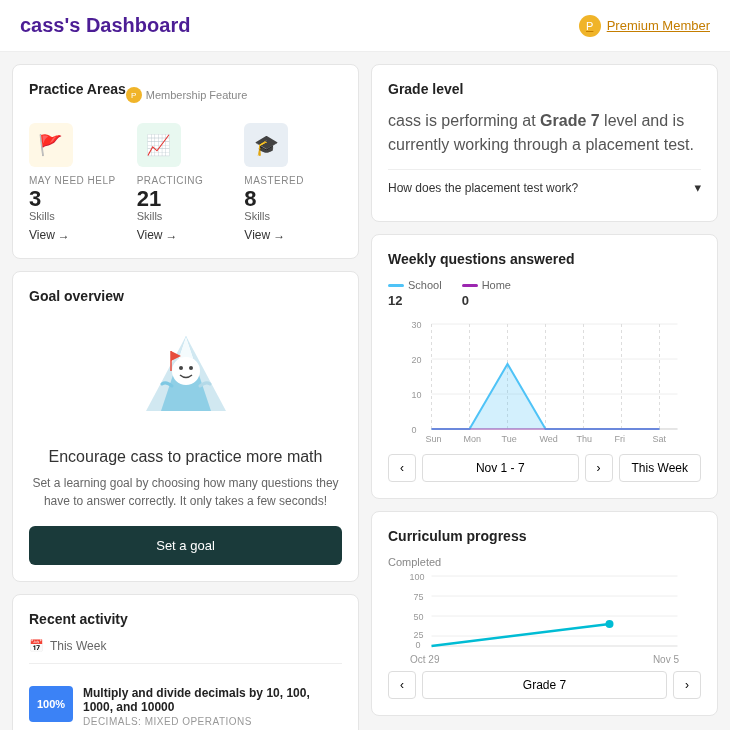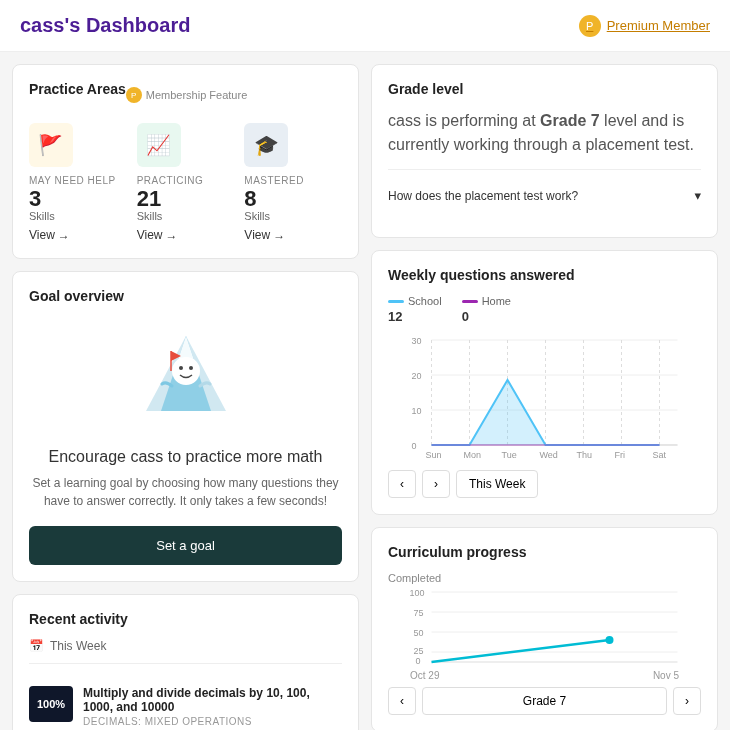--- a/index.html
+++ b/index.html
@@ -187,21 +187,21 @@
       min-width: 44px;
       height: 36px;
       border-radius: 4px;
       display: flex;
       align-items: center;
       justify-content: center;
       font-size: 11px;
       font-weight: 700;
       color: white;
     }
-    .score-green { background: #0f172a; }
+    .score-green { background: #3b82f6; }
     .activity-info {}
     .activity-name {
       font-size: 12px;
       font-weight: 600;
       color: #222;
       margin-bottom: 2px;
     }
     .activity-category {
       font-size: 10px;
       color: #999;
@@ -228,21 +228,21 @@
       line-height: 1.5;
       margin-bottom: 12px;
     }
     .grade-desc strong {
       font-weight: 600;
     }
     .placement-accordion {
       display: flex;
       align-items: center;
       justify-content: space-between;
-      padding: 18px 0;
+      padding: 10px 0;
       border-top: 1px solid #eee;
       cursor: pointer;
       gap: 36px;
     }
     .placement-question {
       font-size: 12px;
       color: #333;
     }
 
     
@@ -518,20 +518,21 @@
           <text x="54" y="126" font-size="9" fill="#999">Mon</text>
           <text x="92" y="126" font-size="9" fill="#999">Tue</text>
           <text x="130" y="126" font-size="9" fill="#999">Wed</text>
           <text x="167" y="126" font-size="9" fill="#999">Thu</text>
           <text x="205" y="126" font-size="9" fill="#999">Fri</text>
           <text x="243" y="126" font-size="9" fill="#999">Sat</text>
         </svg>
       </div>
       <div class="chart-nav">
         <button class="chart-nav-btn">‹</button>
+        <button class="date-range-btn">Nov 1 - 7</button>
         <button class="chart-nav-btn">›</button>
         <button class="this-week-btn">This Week</button>
       </div>
     </div>
 
     <div class="card">
       <div class="card-title">Curriculum progress</div>
       <div class="completed-label">Completed</div>
       <div class="curriculum-chart">
         <svg class="curriculum-svg" viewBox="0 0 270 80">

